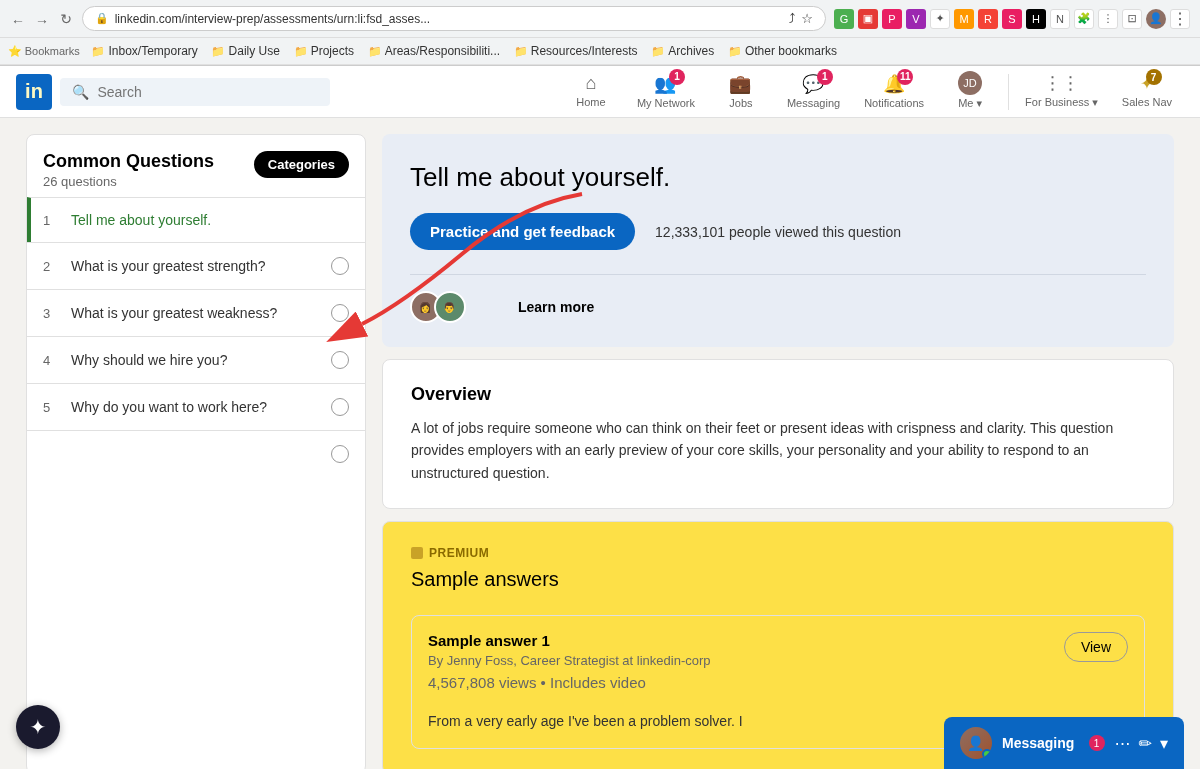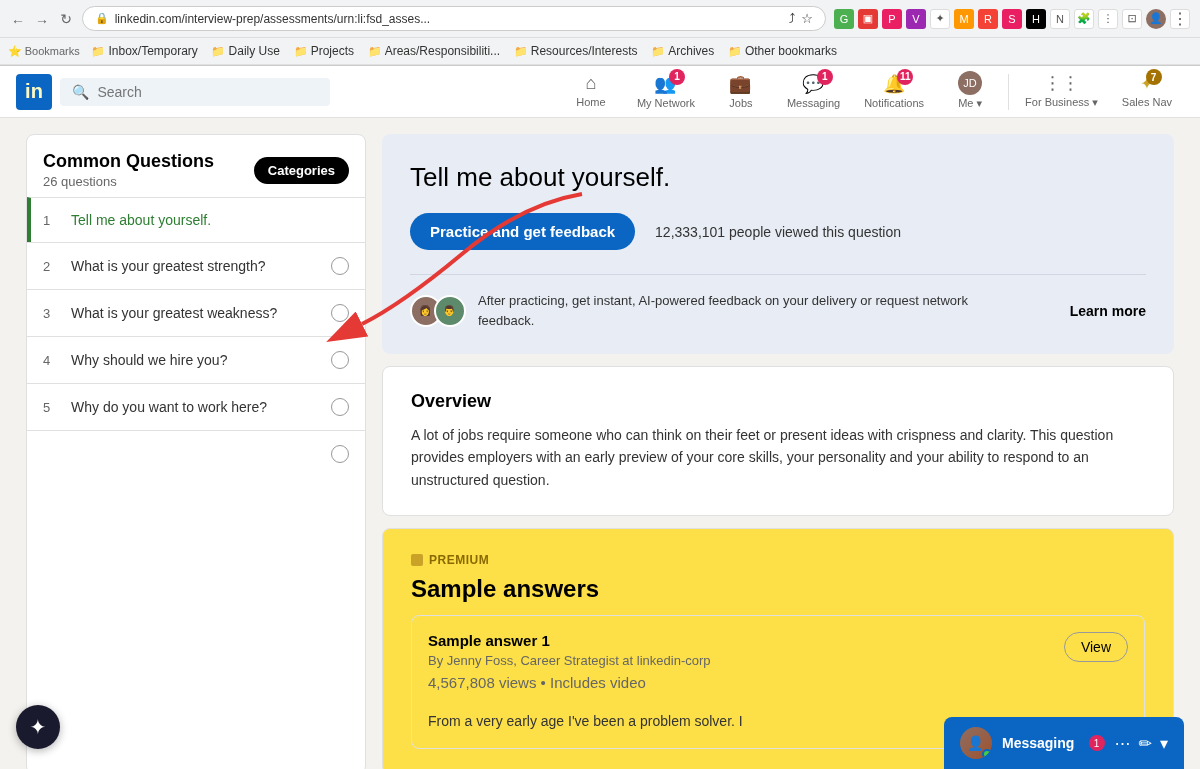--- a/index.html
+++ b/index.html
@@ -31,21 +31,21 @@
     .li-nav-icon { font-size: 18px; position: relative; margin-bottom: 2px; }
     .li-nav-badge { position: absolute; top: -4px; right: -8px; background: #e0245e; color: #fff; border-radius: 50%; width: 16px; height: 16px; font-size: 10px; display: flex; align-items: center; justify-content: center; font-weight: bold; }
     .li-nav-badge.gold { background: #a37200; }
     .li-nav-label { font-size: 11px; white-space: nowrap; }
 
     
     .main-content { display: flex; gap: 0; padding: 16px; max-width: 1180px; margin: 0 auto; }
 
     
     .left-panel { width: 340px; flex-shrink: 0; background: #fff; border-radius: 8px; border: 1px solid #e0e0e0; overflow: hidden; }
-    .left-panel-header { padding: 16px 16px 8px; display: flex; align-items: center; justify-content: space-between; }
+    .left-panel-header { padding: 16px 16px 8px; display: flex; align-items: flex-start; justify-content: space-between; }
     .left-panel-title { font-size: 18px; font-weight: 600; color: #000; }
     .left-panel-count { font-size: 13px; color: #666; margin-top: 2px; }
     .categories-btn { background: #000000; color: #fff; border: none; border-radius: 20px; padding: 6px 14px; font-size: 13px; font-weight: 600; cursor: pointer; }
 
     .question-item { display: flex; align-items: center; padding: 14px 16px; border-top: 1px solid #e0e0e0; cursor: pointer; }
     .question-item.active { border-left: 4px solid #2e7d32; padding-left: 12px; }
     .question-num { font-size: 13px; color: #666; min-width: 20px; }
     .question-text { font-size: 14px; color: #333; flex: 1; margin-left: 8px; }
     .question-item.active .question-text { color: #2e7d32; font-weight: 500; }
     .question-check { width: 18px; height: 18px; border: 1px solid #999; border-radius: 50%; margin-left: auto; flex-shrink: 0; }
@@ -67,21 +67,21 @@
     .feedback-text { font-size: 13px; color: #333; flex: 1; line-height: 1.5; }
     .learn-more-btn { background: none; border: none; color: #000; font-size: 14px; font-weight: 600; cursor: pointer; white-space: nowrap; padding-left: 40px; }
 
     .overview-card { background: #fff; border-radius: 8px; border: 1px solid #e0e0e0; padding: 24px 28px; margin-bottom: 12px; }
     .overview-title { font-size: 18px; font-weight: 600; margin-bottom: 12px; }
     .overview-text { font-size: 14px; color: #333; line-height: 1.6; }
 
     .sample-card { background: #fde047; border-radius: 8px; border: 1px solid #e0e0e0; padding: 24px 28px; }
     .premium-label { display: flex; align-items: center; gap: 6px; font-size: 12px; font-weight: 700; color: #8a6a00; text-transform: uppercase; letter-spacing: 0.5px; margin-bottom: 8px; }
     .premium-icon { width: 12px; height: 12px; background: #c9a227; border-radius: 2px; }
-    .sample-title { font-size: 24px; font-weight: 700; margin-bottom: 12px; }
+    .sample-title { font-size: 20px; font-weight: 400; margin-bottom: 24px; }
     .sample-answer-item { border: 1px solid #e0e0e0; border-radius: 8px; padding: 16px; }
     .sample-answer-title { font-size: 15px; font-weight: 700; margin-bottom: 4px; }
     .sample-answer-author { font-size: 13px; color: #666; margin-bottom: 6px; }
     .sample-answer-views { font-size: 15px; color: #666; margin-bottom: 20px; }
     .sample-answer-text { font-size: 14px; color: #333; line-height: 1.5; }
     .view-btn { background: none; border: 1px solid #999; border-radius: 20px; padding: 6px 16px; font-size: 14px; cursor: pointer; float: right; }
 
     
     .messaging-bar { position: fixed; bottom: 0; right: 16px; background: #0a66c2; color: #fff; border-radius: 8px 8px 0 0; padding: 10px 16px; display: flex; align-items: center; gap: 10px; cursor: pointer; min-width: 240px; }
     .messaging-avatar { width: 32px; height: 32px; border-radius: 50%; background: #ccc; overflow: hidden; position: relative; }
@@ -272,21 +272,20 @@
         <div class="question-actions">
           <button class="practice-btn">Practice and get feedback</button>
           <span class="views-text">12,333,101 people viewed this question</span>
         </div>
 
         <div class="feedback-section">
           <div class="feedback-avatars">
             <div class="feedback-avatar" style="background:#8d6e63;color:#fff;font-size:10px;">👩</div>
             <div class="feedback-avatar" style="background:#5c8a6b;color:#fff;font-size:10px;">👨</div>
           </div>
-          <span class="feedback-text">After practicing, get instant, AI-powered feedback on your delivery or request network feedback.</span>
           <button class="learn-more-btn">Learn more</button>
         </div>
       </div>
     </div>
 
     <div class="overview-card">
       <div class="overview-title">Overview</div>
       <div class="overview-text">A lot of jobs require someone who can think on their feet or present ideas with crispness and clarity. This question provides employers with an early preview of your core skills, your personality and your ability to respond to an unstructured question.</div>
     </div>
 

